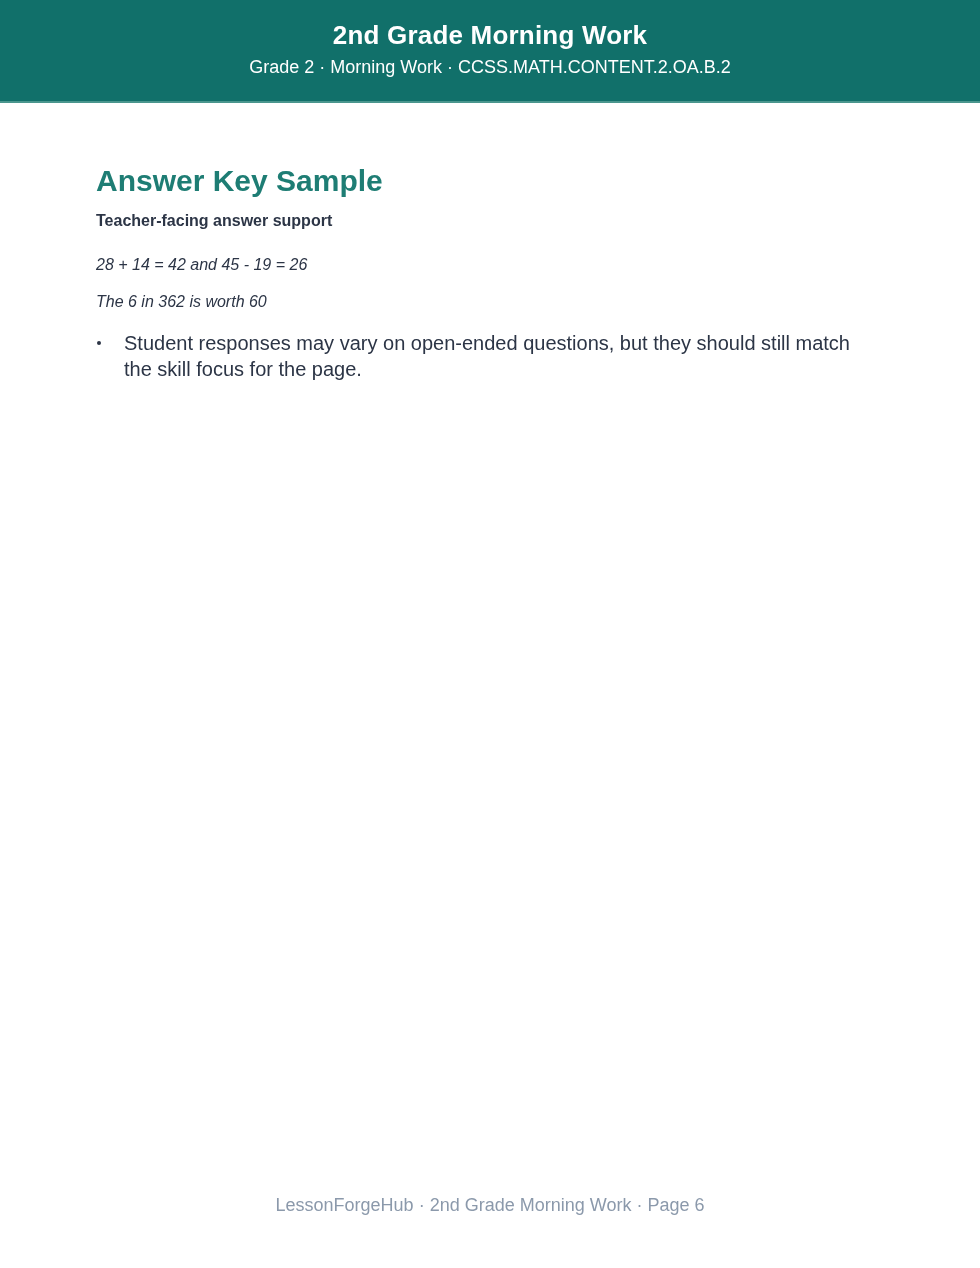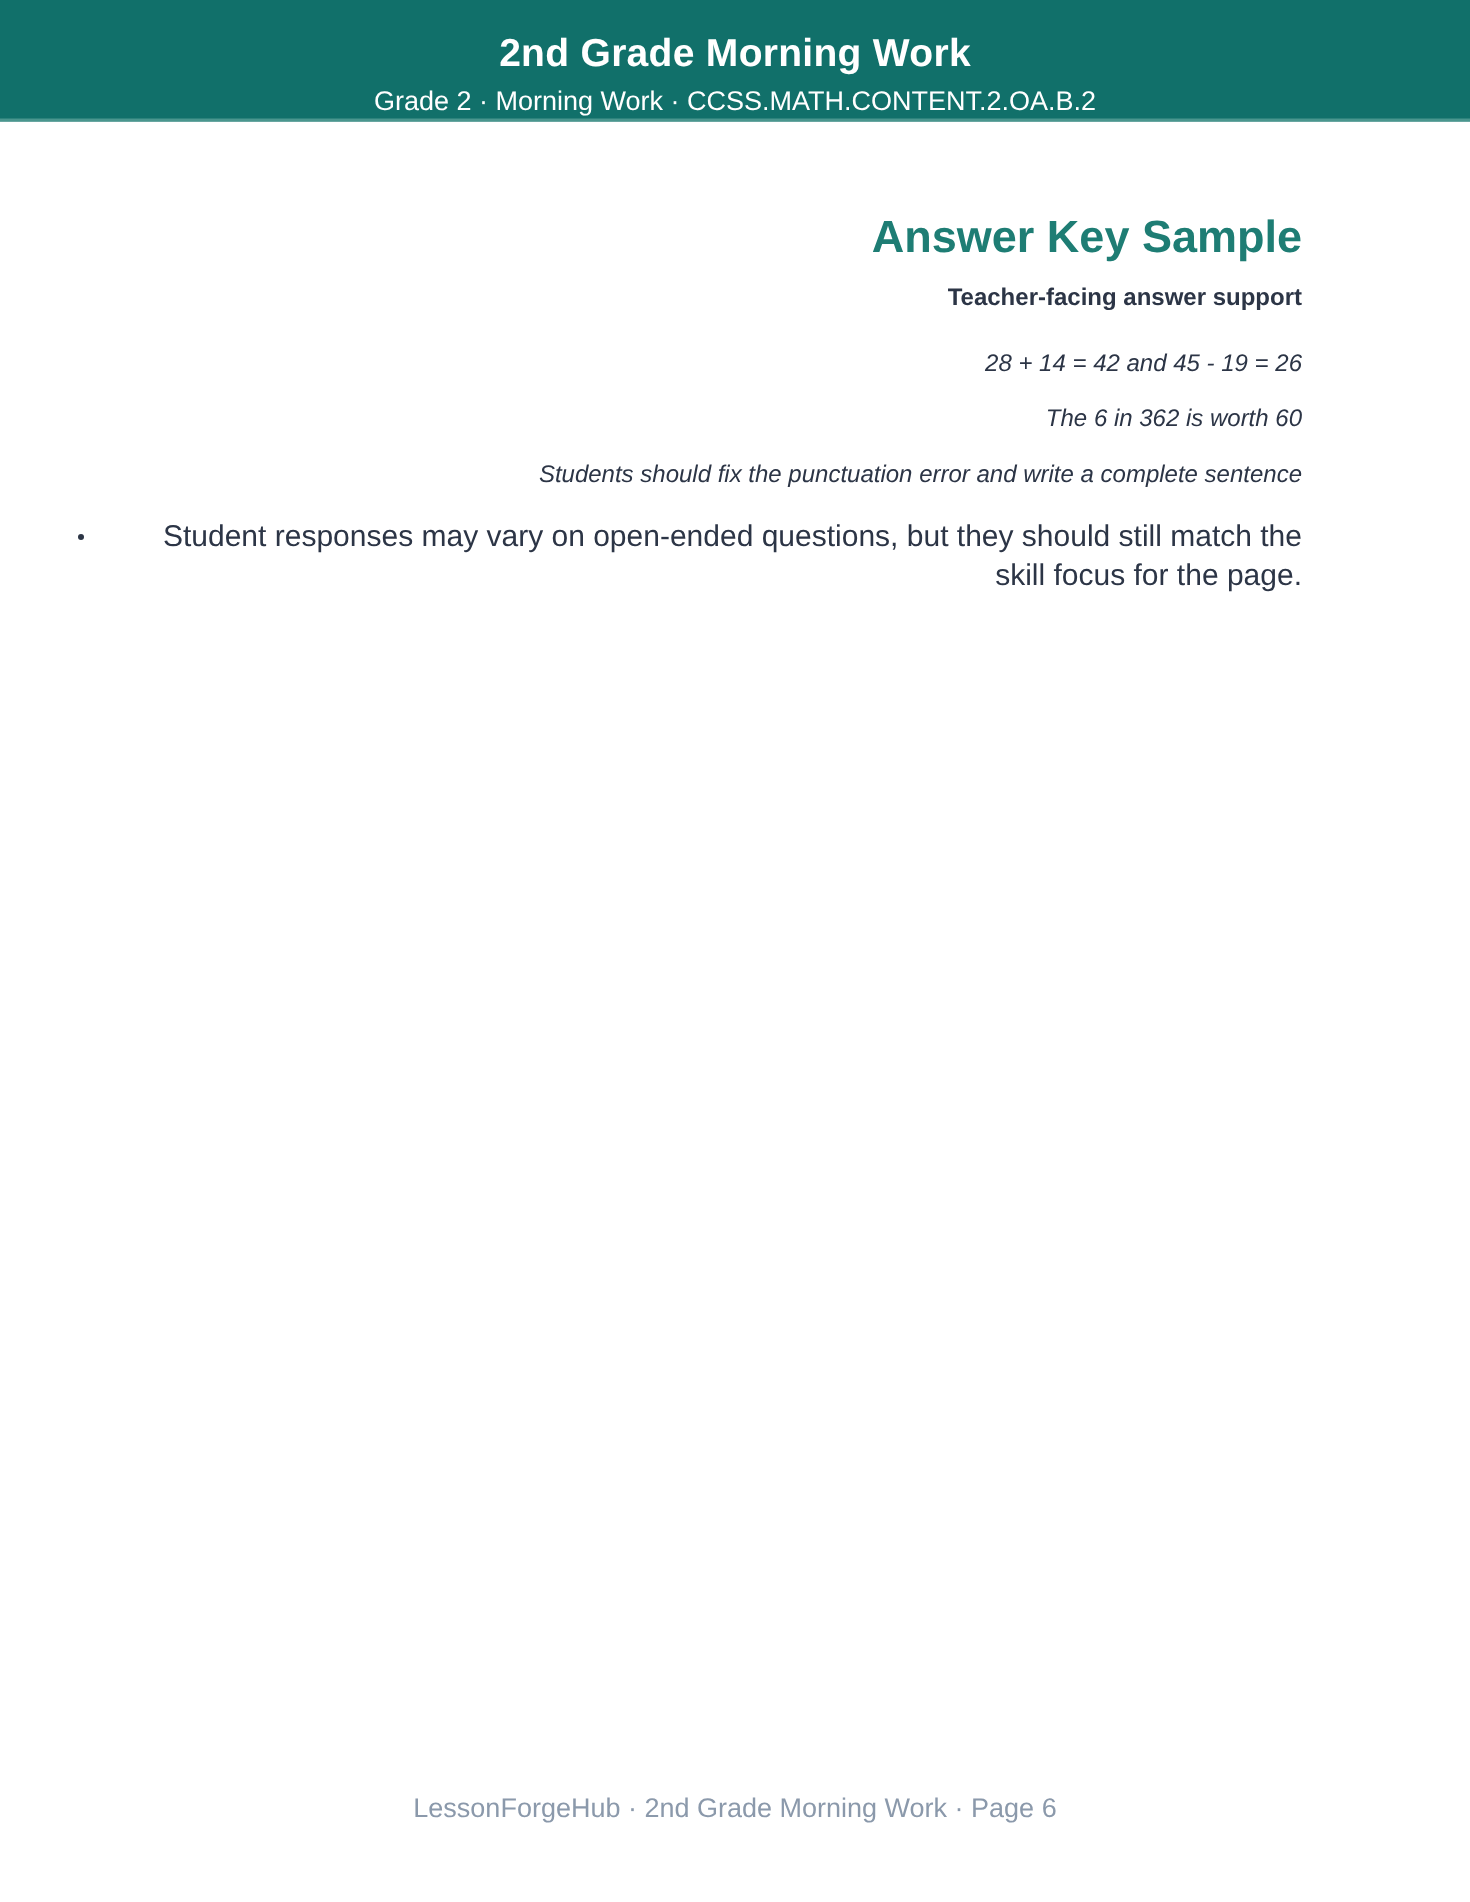--- a/index.html
+++ b/index.html
@@ -11,21 +11,21 @@
     height: 1268px;
     background: #ffffff;
     font-family: "Liberation Sans", "DejaVu Sans", sans-serif;
     position: relative;
     overflow: hidden;
   }
 
   
   .page-header {
     box-sizing: border-box;
-    height: 81px;
+    height: 103px;
     background: var(--header-background, #11706a);
     border-bottom: 2px solid var(--header-border, #4a968e);
     text-align: center;
     padding-top: 20px;
   }
   .doc-title {
     margin: 0;
     color: #ffffff;
     font-size: 26px;
     font-weight: bold;
@@ -34,22 +34,21 @@
   }
   .doc-subtitle {
     margin: 8px 0 12px;
     color: #ffffff;
     font-size: 18px;
     line-height: 18px;
   }
 
   
   .content {
-    padding: 60px 112px 0 51px;
-    text-align: right;
+    padding: 60px 112px 0 96px;
   }
   .section-heading {
     margin: 0 0 11px;
     color: var(--heading-accent, #1e7d74);
     font-size: 30px;
     font-weight: bold;
     line-height: 36px;
   }
   .section-subheading {
     margin: 0 0 22px;
@@ -107,21 +106,20 @@
   <h1 class="doc-title">2nd Grade Morning Work</h1>
   <div class="doc-subtitle">Grade 2 · Morning Work · CCSS.MATH.CONTENT.2.OA.B.2</div>
 </header>
 
 <main class="content">
   <h2 class="section-heading">Answer Key Sample</h2>
   <h3 class="section-subheading">Teacher-facing answer support</h3>
 
   <p class="answer-line">28 + 14 = 42 and 45 - 19 = 26</p>
   <p class="answer-line">The 6 in 362 is worth 60</p>
-  <p class="answer-line">Students should fix the punctuation error and write a complete sentence</p>
 
   <ul class="notes-list">
     <li class="note-item">
       <span class="bullet-dot"></span>
       <span>Student responses may vary on open-ended questions, but they should still match the skill focus for the page.</span>
     </li>
   </ul>
 </main>
 
 <footer class="page-footer">LessonForgeHub · 2nd Grade Morning Work · Page 6</footer>

